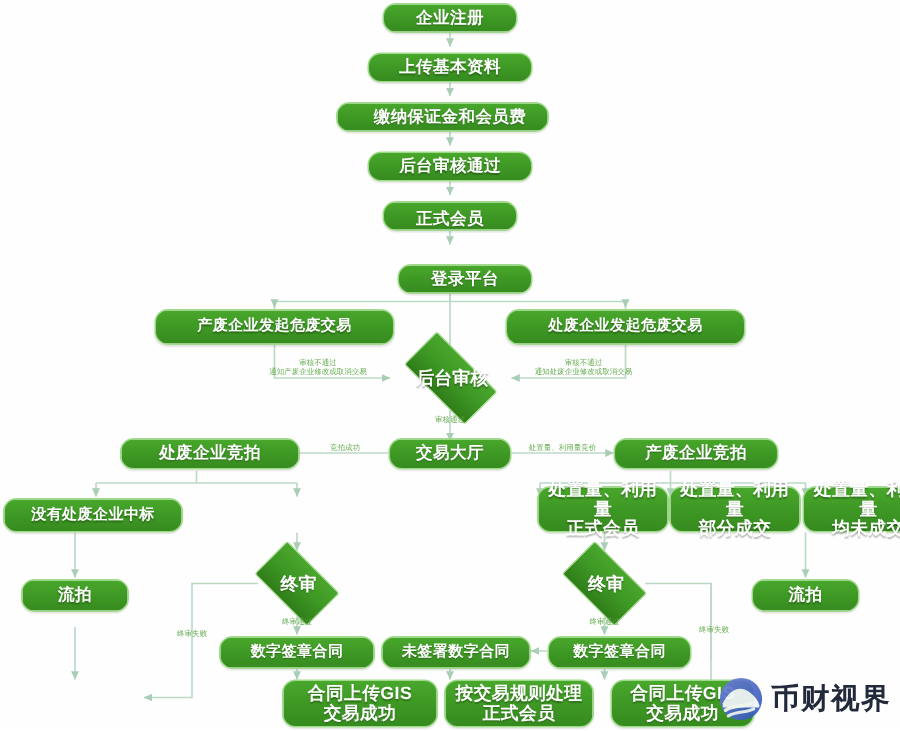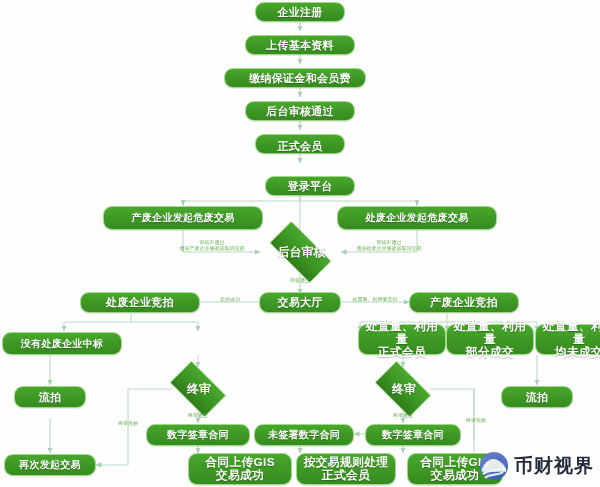--- a/index.html
+++ b/index.html
@@ -287,23 +287,20 @@
   </div>
 
   <div class="elabel" style="left:454px; top:417px; width:44px;">
     <div>终审失败</div>
   </div>
 
   <div class="node" style="left:501px; top:386px; width:72px; height:22px;">
     <span>流拍</span>
   </div>
 
-  <div class="node sm" style="left:4px; top:454px; width:92px; height:22px;">
-    <span>再次发起交易</span>
-  </div>
 
   <div class="node sm" style="left:146px; top:424px; width:104px; height:22px;">
     <span>数字签章合同</span>
   </div>
 
   <div class="node sm" style="left:254px; top:424px; width:100px; height:22px;">
     <span>未签署数字合同</span>
   </div>
 
   <div class="node sm" style="left:365px; top:424px; width:96px; height:22px;">

